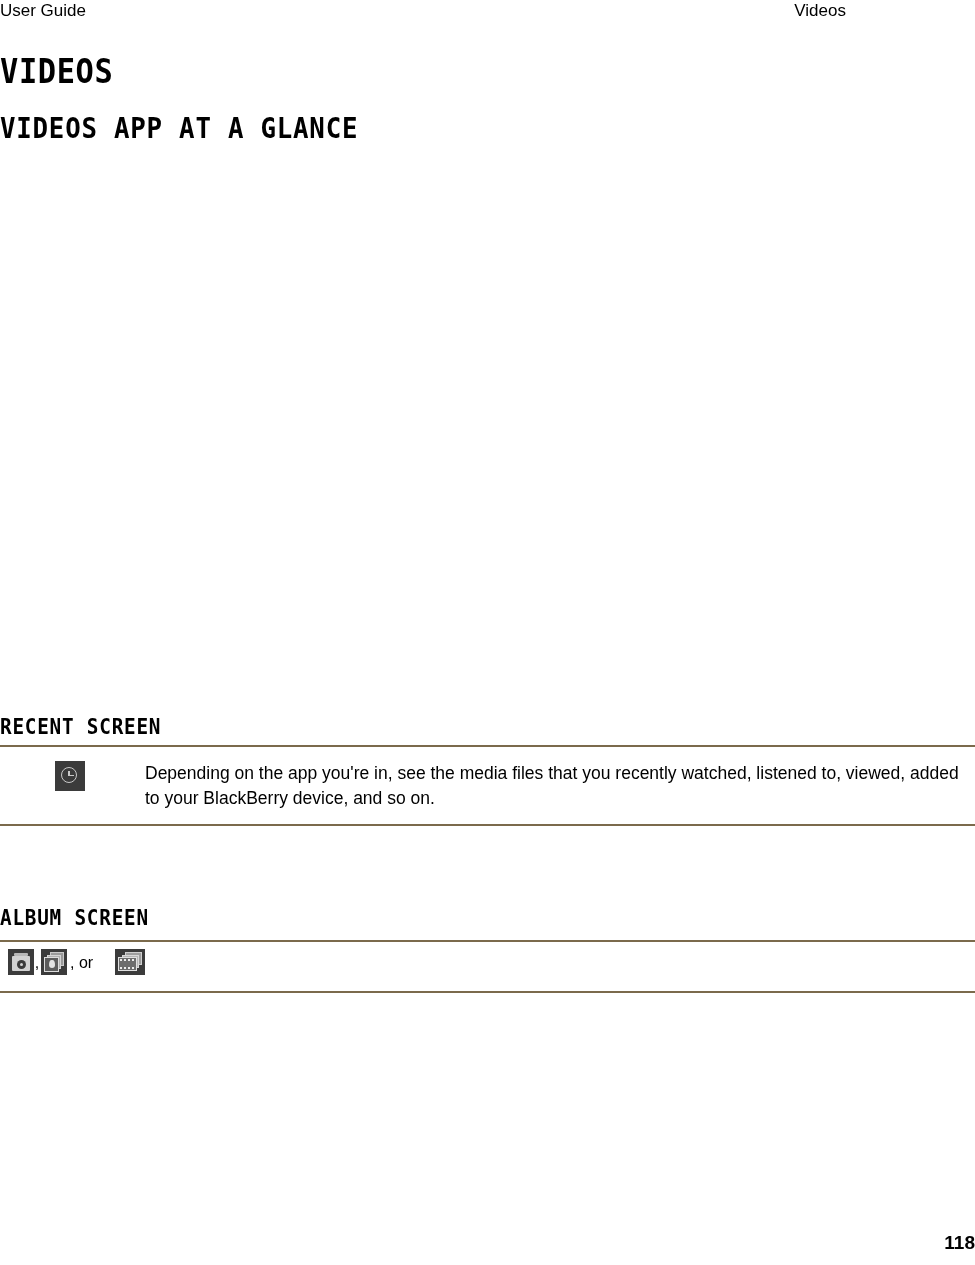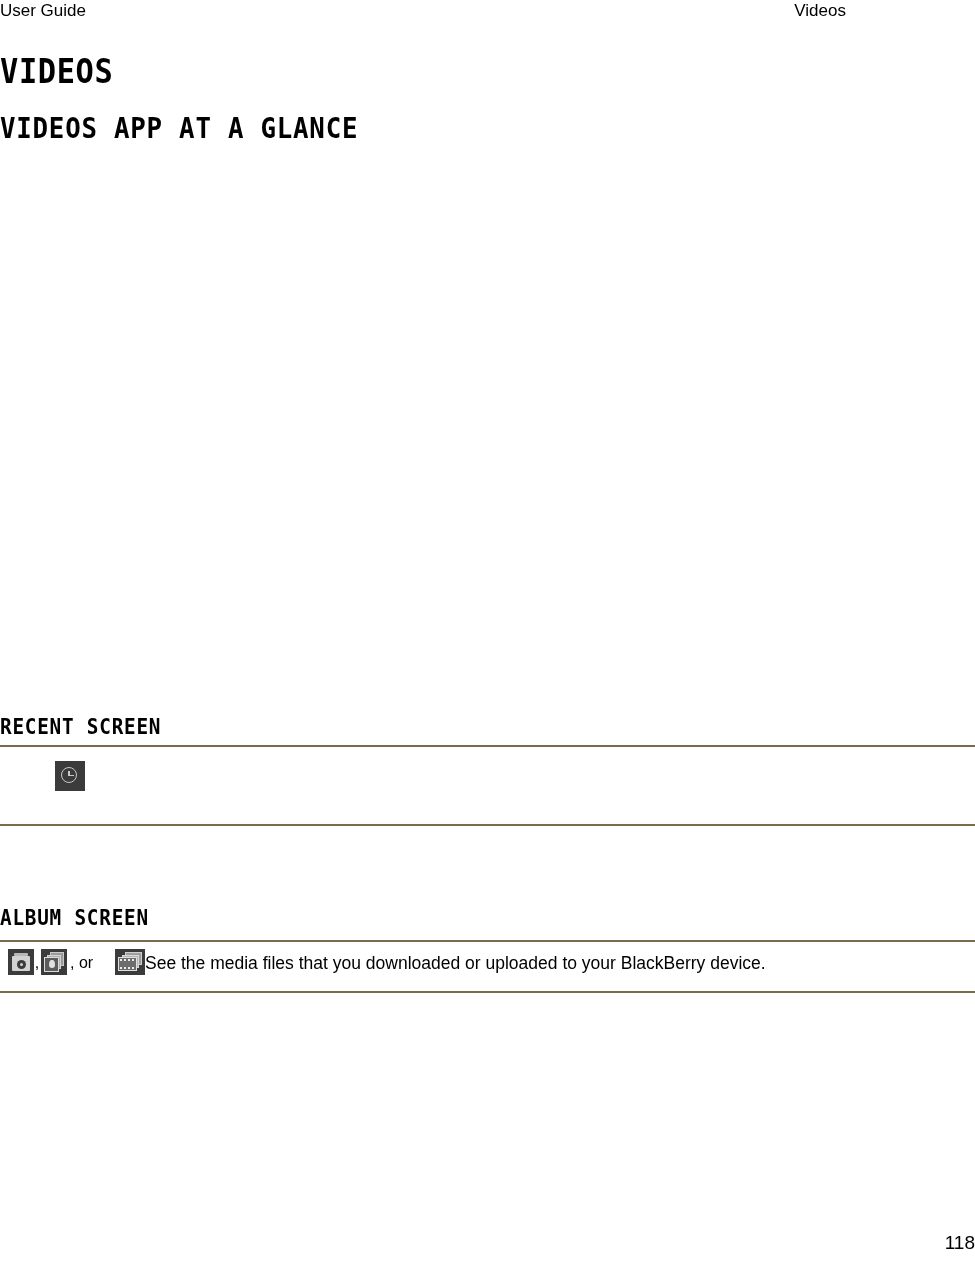--- a/index.html
+++ b/index.html
@@ -257,20 +257,21 @@
   .icon-film .perf.bot { top: 18px; }
 
   
   .page-number {
     position: absolute;
     right: 0;
     bottom: 10px;
     font-size: 19px;
     line-height: 24px;
     color: #000;
+    font-weight: bold;
   }
 </style>
 </head>
 <body>
 
 <div class="page-header">
   <div class="hdr-text">User Guide</div>
   <div class="hdr-text">Videos</div>
 </div>
 
@@ -282,20 +283,21 @@
 <div class="glance-table recent">
   <div class="rule-top"></div>
   <div class="trow recent-row">
     <div class="cell-icon">
       <span class="icon-box icon-clock">
         <span class="dial"></span>
         <span class="hand-h"></span>
         <span class="hand-m"></span>
       </span>
     </div>
+    <div class="cell-text">Depending on the app you're in, see the media files that you recently watched, listened to, viewed, added to your BlackBerry device, and so on.</div>
   </div>
   <div class="rule-bottom" style="top:79px"></div>
 </div>
 
 <div class="techno title-h3 album">Album screen</div>
 
 <div class="glance-table album">
   <div class="rule-top"></div>
   <div class="trow album-row">
     <div class="cell-icon">
@@ -313,18 +315,17 @@
       </span>
       <span class="sep-text or">, or</span>
       <span class="icon-box icon-film">
         <span class="strip-back"></span>
         <span class="strip-mid"></span>
         <span class="strip-front"></span>
         <span class="perf top"></span>
         <span class="perf bot"></span>
       </span>
     </div>
-    <div class="cell-text">See the media files that you downloaded or uploaded to your BlackBerry device.</div>
   </div>
   <div class="rule-bottom" style="top:51px"></div>
 </div>
 
 <div class="page-number">118</div>
 
 </body></html>

